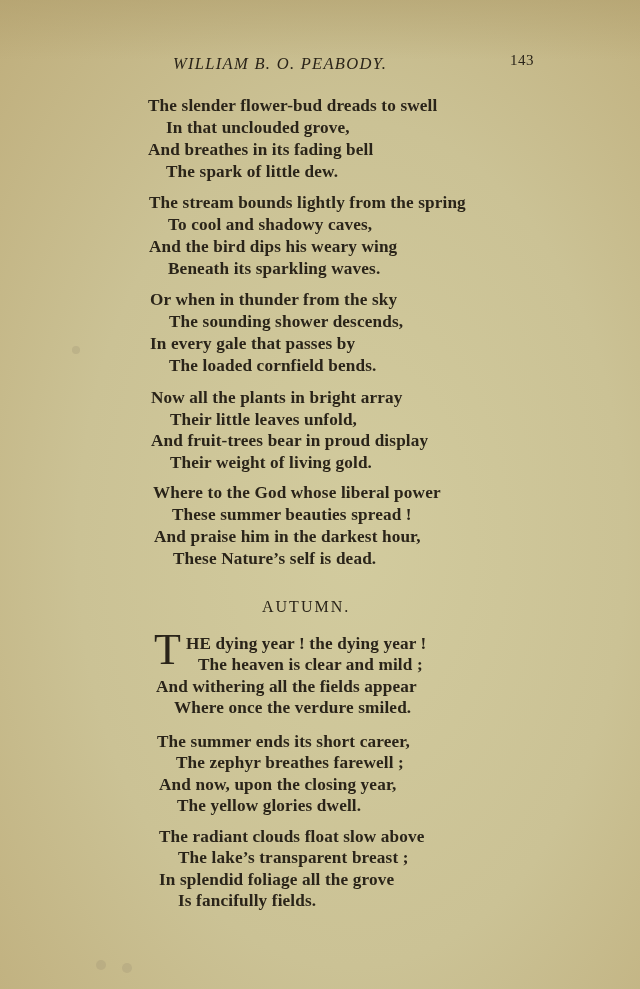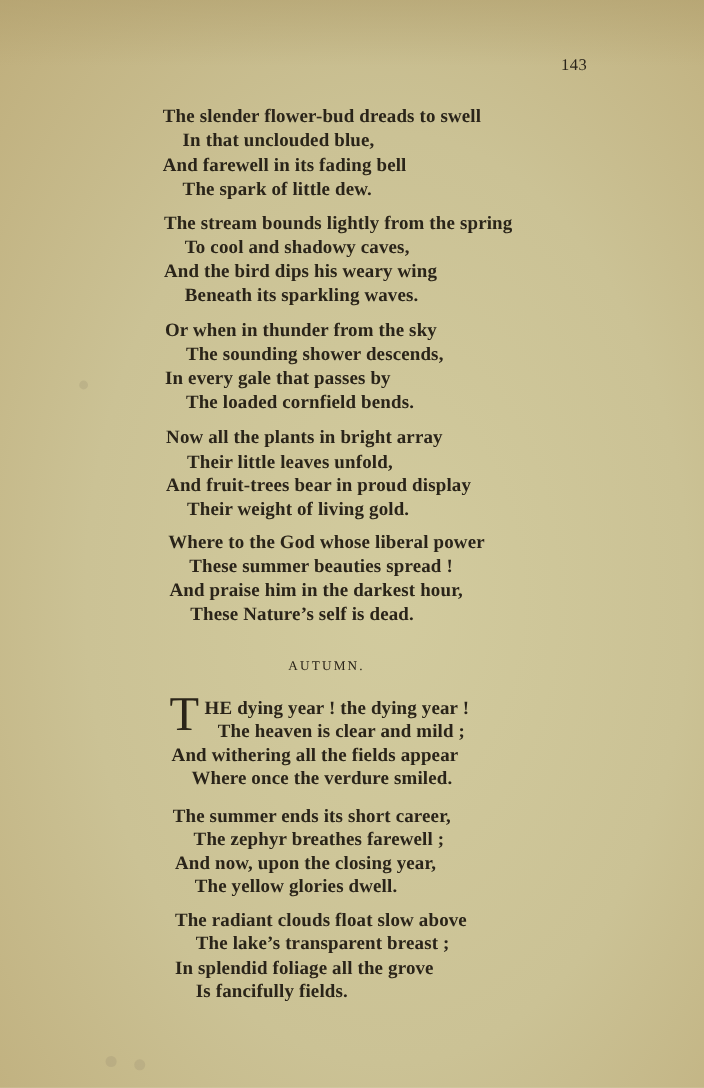--- a/index.html
+++ b/index.html
@@ -21,44 +21,45 @@
     position: absolute; left: 173px; top: 2px;
     font-style: italic; font-size: 16.5px; letter-spacing: 1.3px;
   }
   .page-number {
     position: absolute; left: 510px; top: 0px; font-size: 15px; letter-spacing: 0.5px;
   }
   .line {
     position: absolute; font-size: 17.2px; white-space: nowrap; letter-spacing: 0.15px; font-weight: bold;
   }
   .section-title {
-    position: absolute; left: 262px; top: 598px; font-size: 12px; letter-spacing: 2px;
+    position: absolute; left: 262px; top: 598px; font-size: 16px; letter-spacing: 2px;
   }
   .dropcap {
     position: absolute; left: 154px; top: 628px; font-size: 44px; line-height: 44px;
   }
   .spot { position: absolute; border-radius: 50%; background: rgba(150,140,110,0.25); }
 </style>
 </head>
 <body>
 
 <div class="top-tint"></div>
 <div class="spot" style="left:72px;top:346px;width:8px;height:8px;"></div>
 <div class="spot" style="left:96px;top:960px;width:10px;height:10px;"></div>
 <div class="spot" style="left:122px;top:963px;width:10px;height:10px;"></div>
 
 <div class="header">
+  <span class="running-head">WILLIAM B. O. PEABODY.</span>
   <span class="page-number">143</span>
 </div>
 
 <div>
   <div>
     <div class="line" style="left:148px;top:96px">The slender flower-bud dreads to swell</div>
-    <div class="line" style="left:166px;top:118px">In that unclouded blue,</div>
-    <div class="line" style="left:148px;top:140px">And farewell in its fading bell</div>
+    <div class="line" style="left:166px;top:118px">In that unclouded grove,</div>
+    <div class="line" style="left:148px;top:140px">And breathes in its fading bell</div>
     <div class="line" style="left:166px;top:162px">The spark of little dew.</div>
   </div>
   <div>
     <div class="line" style="left:149px;top:193px">The stream bounds lightly from the spring</div>
     <div class="line" style="left:168px;top:215px">To cool and shadowy caves,</div>
     <div class="line" style="left:149px;top:237px">And the bird dips his weary wing</div>
     <div class="line" style="left:168px;top:259px">Beneath its sparkling waves.</div>
   </div>
   <div>
     <div class="line" style="left:150px;top:290px">Or when in thunder from the sky</div>

